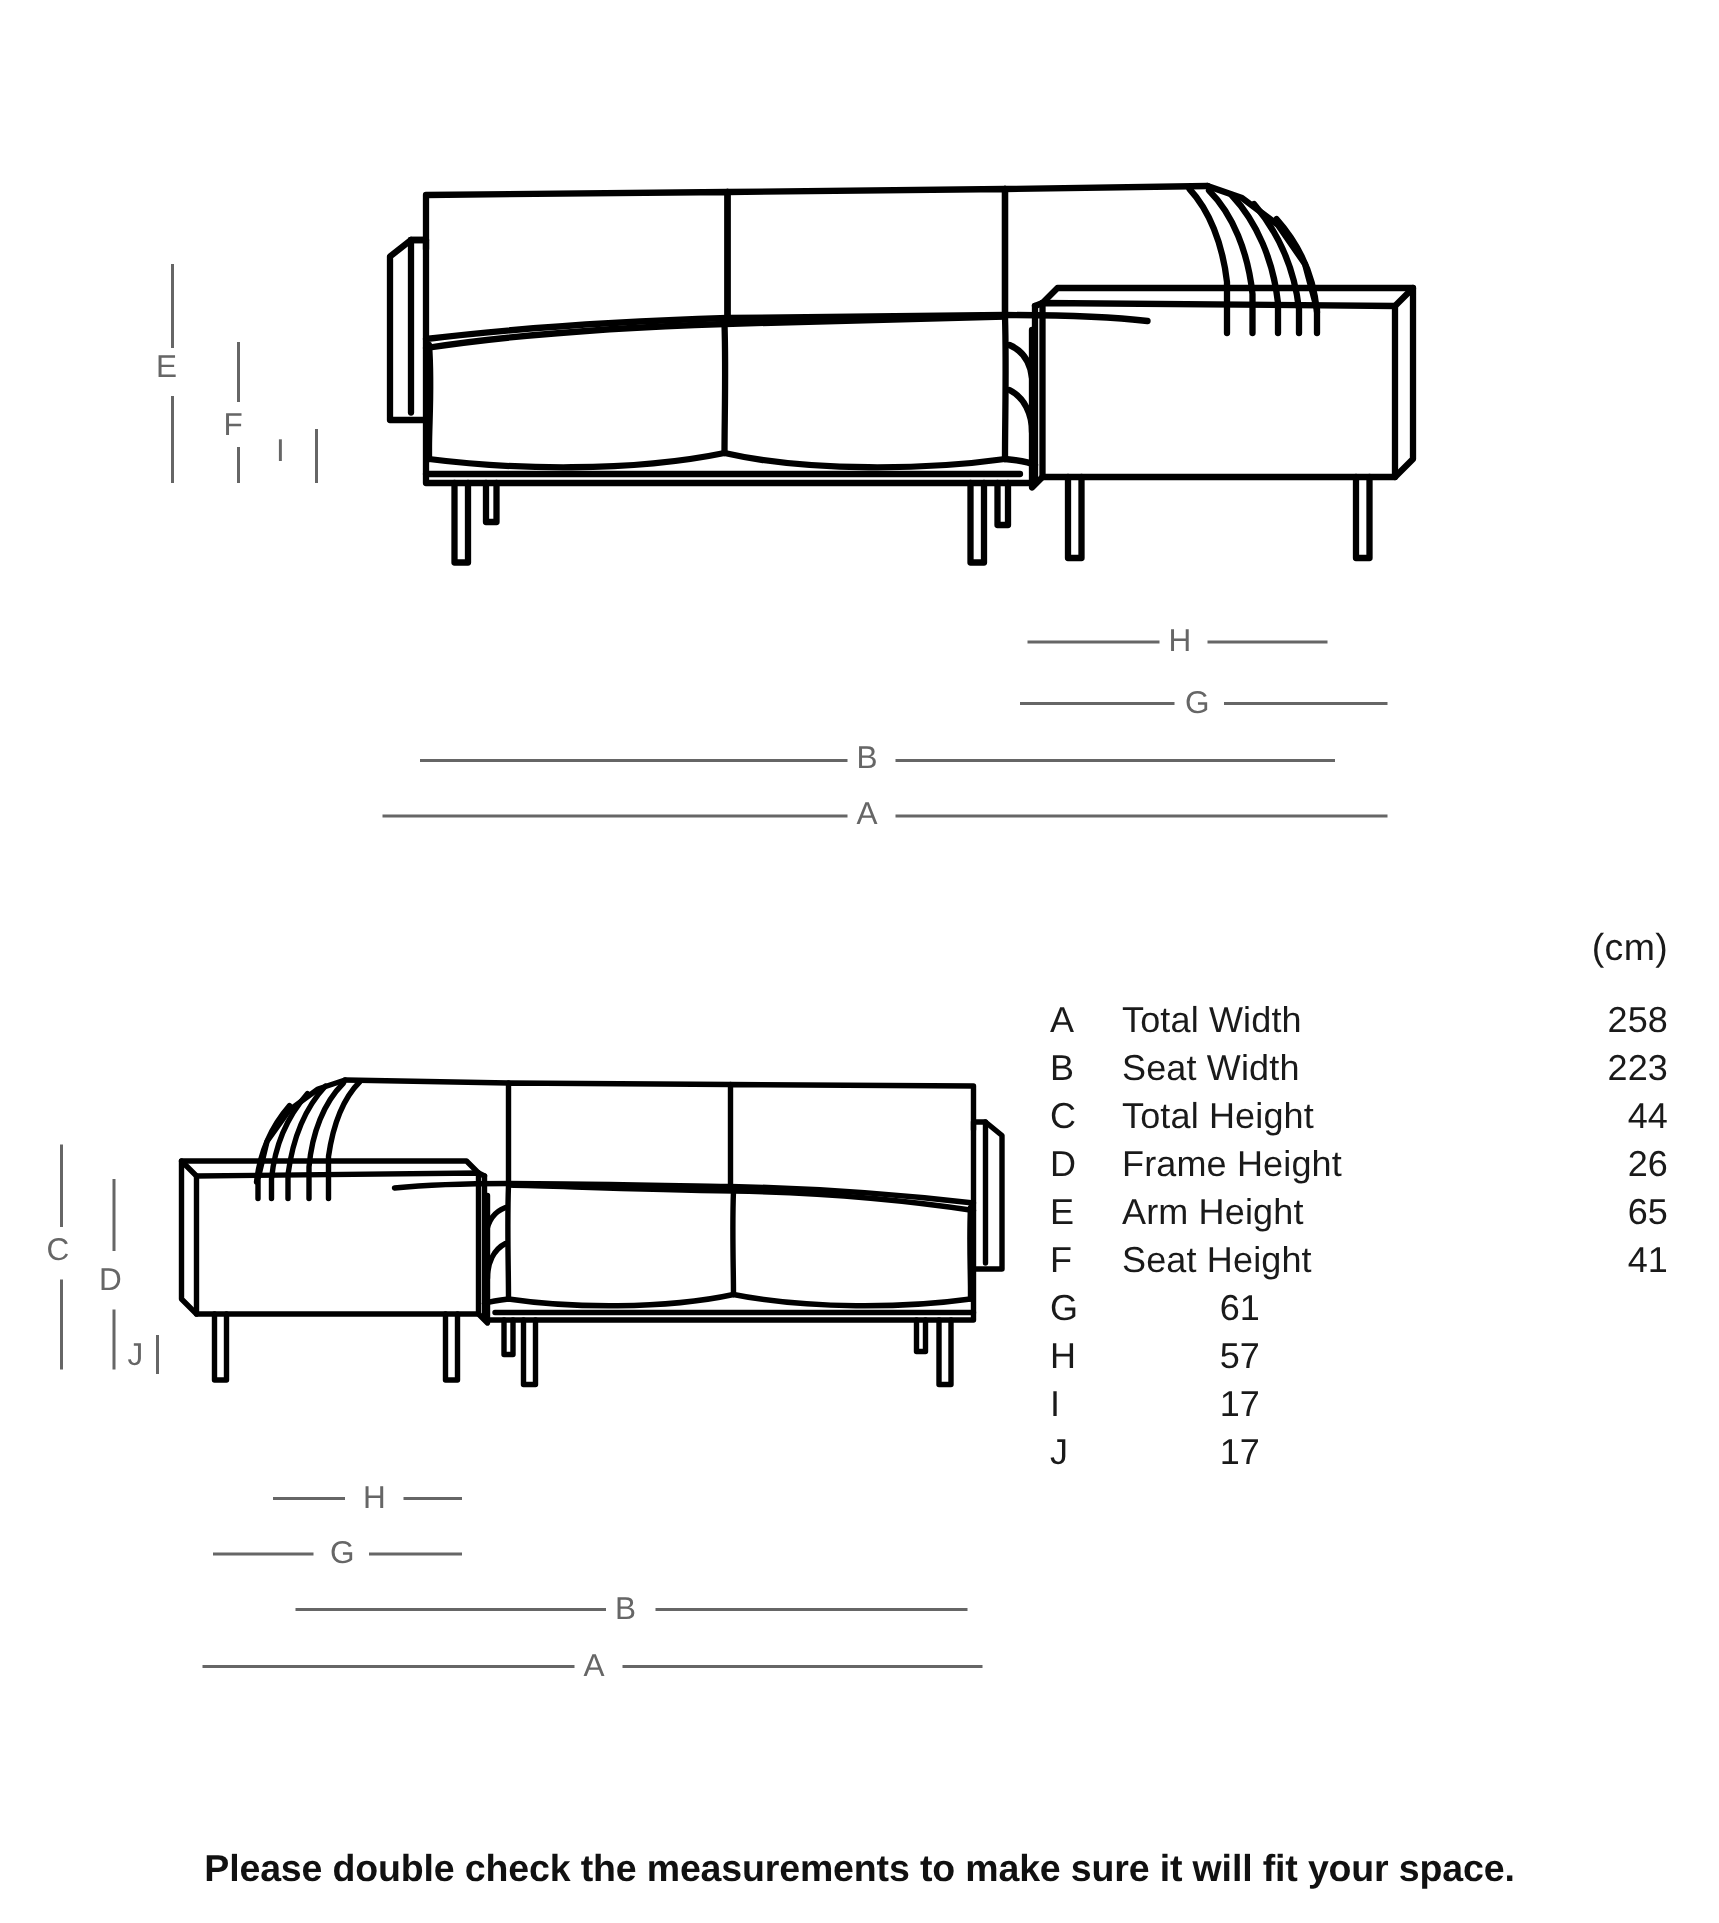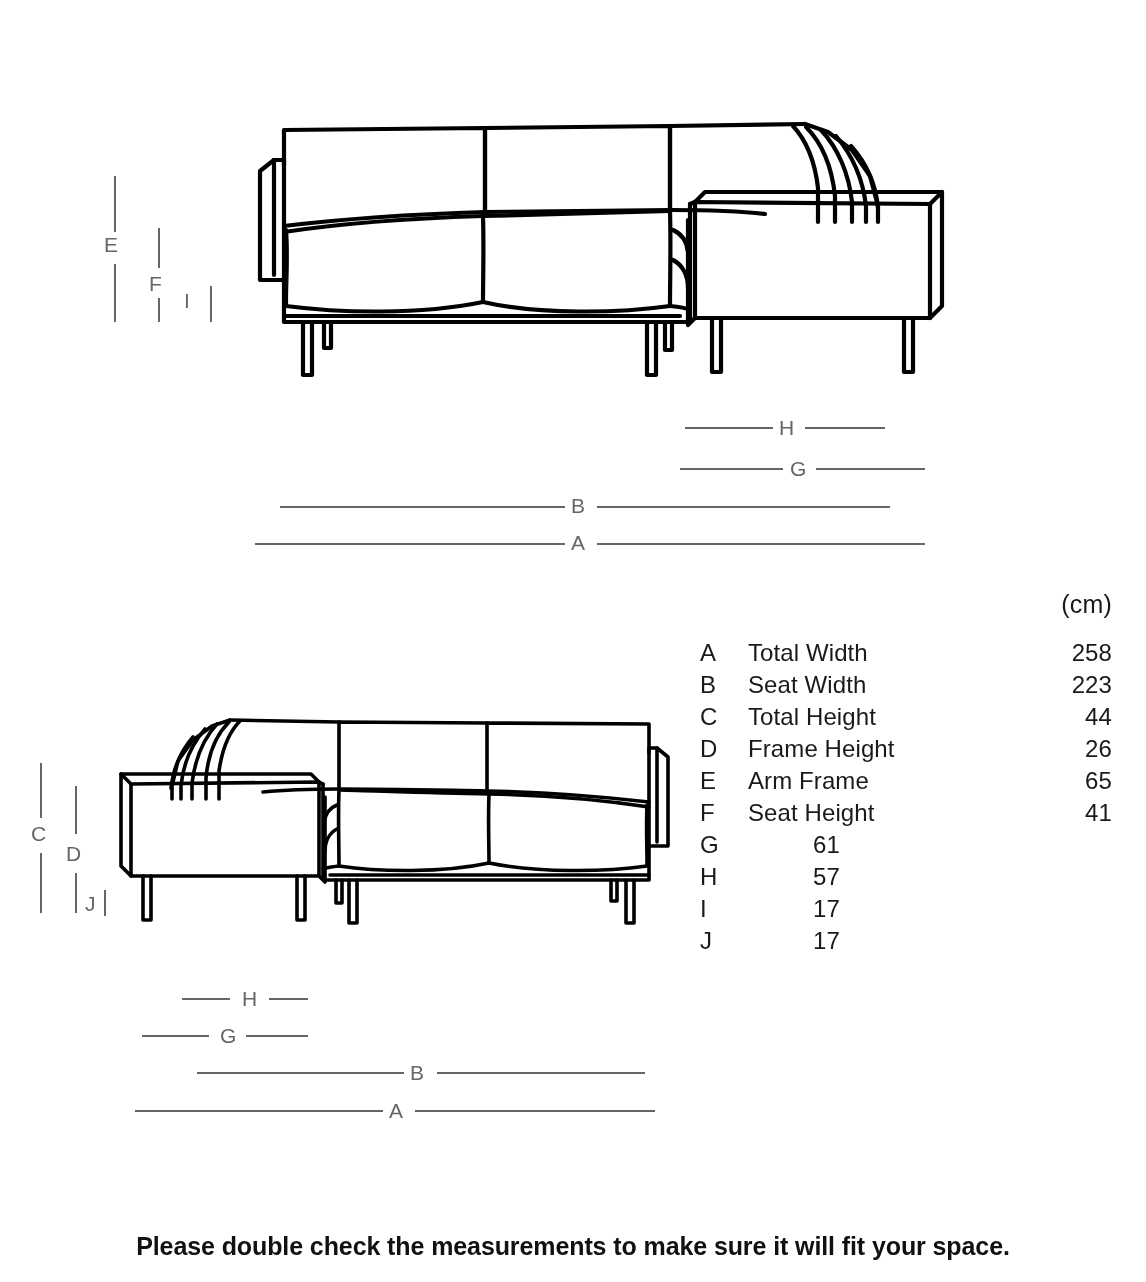--- a/index.html
+++ b/index.html
@@ -24,21 +24,21 @@
     position: absolute;
     background: #666666;
   }
   .dim-line.h { height: 2px; }
   .dim-line.v { width: 2px; }
 
   
   #table-block {
     position: absolute;
     left: 700px;
-    top: 590px;
+    top: 618px;
     width: 412px;
     color: #1a1a1a;
   }
   #unit-row {
     text-align: right;
     font-size: 25px;
     letter-spacing: .2px;
     margin-bottom: 20px;
   }
   .t-row {
@@ -179,21 +179,21 @@
       <span class="t-label">Total Height</span>
       <span class="t-val">44</span>
     </div>
     <div class="t-row">
       <span class="t-key">D</span>
       <span class="t-label">Frame Height</span>
       <span class="t-val">26</span>
     </div>
     <div class="t-row">
       <span class="t-key">E</span>
-      <span class="t-label">Arm Frame</span>
+      <span class="t-label">Arm Height</span>
       <span class="t-val">65</span>
     </div>
     <div class="t-row">
       <span class="t-key">F</span>
       <span class="t-label">Seat Height</span>
       <span class="t-val">41</span>
     </div>
     <div class="t-row">
       <span class="t-key">G</span>
       <span class="t-val">61</span>

